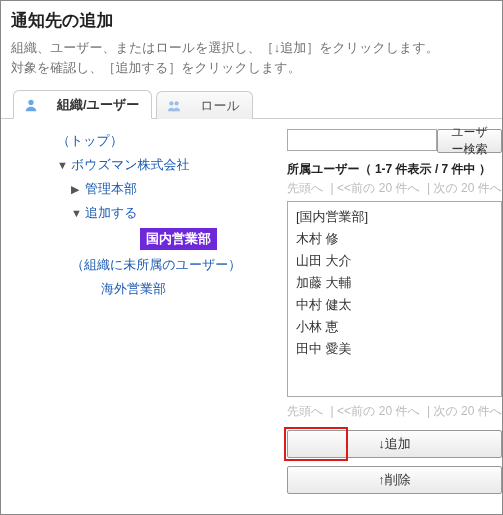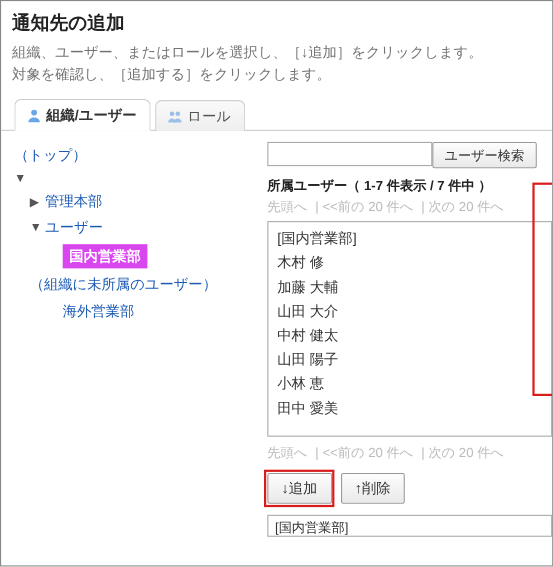--- a/index.html
+++ b/index.html
@@ -36,21 +36,21 @@
     display: flex;
     align-items: flex-end;
     padding-left: 12px;
     border-bottom: 1px solid #ccc;
     height: 30px;
     margin-top: 6px;
   }
   .tab {
     display: flex;
     align-items: center;
-    gap: 4px;
+    gap: 19px;
     padding: 5px 12px 4px 10px;
     border: 1px solid #ccc;
     border-bottom: none;
     border-top-left-radius: 6px;
     border-top-right-radius: 6px;
     background: linear-gradient(#fafafa, #eee);
     color: #555;
     font-size: 13px;
     position: relative;
     top: 1px;
@@ -63,20 +63,21 @@
     border-bottom: 1px solid #fff;
   }
   .tab .ico {
     width: 14px;
     height: 14px;
     display: inline-block;
   }
   .body {
     display: flex;
     height: calc(100% - 128px);
+    padding-left: 44px;
   }
   .left {
     width: 234px;
     padding: 10px 6px 10px 12px;
     overflow: hidden;
   }
   .right {
     flex: 1;
     padding: 10px 0 10px 8px;
     overflow: hidden;
@@ -92,24 +93,25 @@
   }
   .tog {
     width: 10px;
     display: inline-block;
     color: #555;
     font-size: 11px;
   }
   .indent1 { padding-left: 14px; }
   .indent2 { padding-left: 30px; }
   .sel {
-    background: #d946ef;
+    background: #6d28d9;
     color: #fff;
     padding: 2px 6px;
     font-weight: bold;
+    margin-left: 39px;
   }
   .unassigned { color: #1a5ab3; }
 
   .searchrow {
     display: flex;
     align-items: flex-start;
     gap: 0;
     margin-bottom: 8px;
   }
   .searchrow input[type=text] {
@@ -161,20 +163,21 @@
   }
   .red-frame {
     border: 2px solid #d91b1b;
     position: absolute;
     pointer-events: none;
   }
   .actionrow {
     display: flex;
     gap: 8px;
     margin-top: 10px;
+    flex-direction: column;
   }
   .btn-add {
     height: 28px;
     padding: 0 12px;
     font-size: 13px;
   }
   .result-box {
     border: 1px solid #aaa;
     margin-top: 10px;
     padding: 3px 6px;
@@ -221,28 +224,29 @@
   </div>
 
   <div class="body">
 
     <div class="left">
       <div class="tree-row">
         <span class="tree-link">（トップ）</span>
       </div>
       <div class="tree-row">
         <span class="tog">▼</span>
+        <span class="tree-link">ボウズマン株式会社</span>
       </div>
       <div class="tree-row indent1">
         <span class="tog">▶</span>
         <span class="tree-link">管理本部</span>
       </div>
       <div class="tree-row indent1">
         <span class="tog">▼</span>
-        <span class="tree-link">ユーザー</span>
+        <span class="tree-link">追加する</span>
       </div>
       <div class="tree-row indent2">
         <span class="tog"></span>
         <span class="sel">国内営業部</span>
       </div>
       <div class="tree-row indent1">
         <span class="unassigned">（組織に未所属のユーザー）</span>
       </div>
       <div class="tree-row indent2">
         <span class="tog"></span>
@@ -261,24 +265,23 @@
 
       <div class="pager">
         <span>先頭へ</span> |
         <span>&lt;&lt;前の 20 件へ</span> |
         <span>次の 20 件へ</span>
       </div>
 
       <div class="listbox" style="position:relative;">
         <div class="item">[国内営業部]</div>
         <div class="item">木村 修</div>
+        <div class="item">山田 大介</div>
         <div class="item">加藤 大輔</div>
-        <div class="item">山田 大介</div>
         <div class="item">中村 健太</div>
-        <div class="item">山田 陽子</div>
         <div class="item">小林 恵</div>
         <div class="item">田中 愛美</div>
       </div>
       <div class="red-frame" style="left:249px; top:47px; width:110px; height:194px;"></div>
 
       <div class="pager" style="margin-top:6px;">
         <span>先頭へ</span> |
         <span>&lt;&lt;前の 20 件へ</span> |
         <span>次の 20 件へ</span>
       </div>

